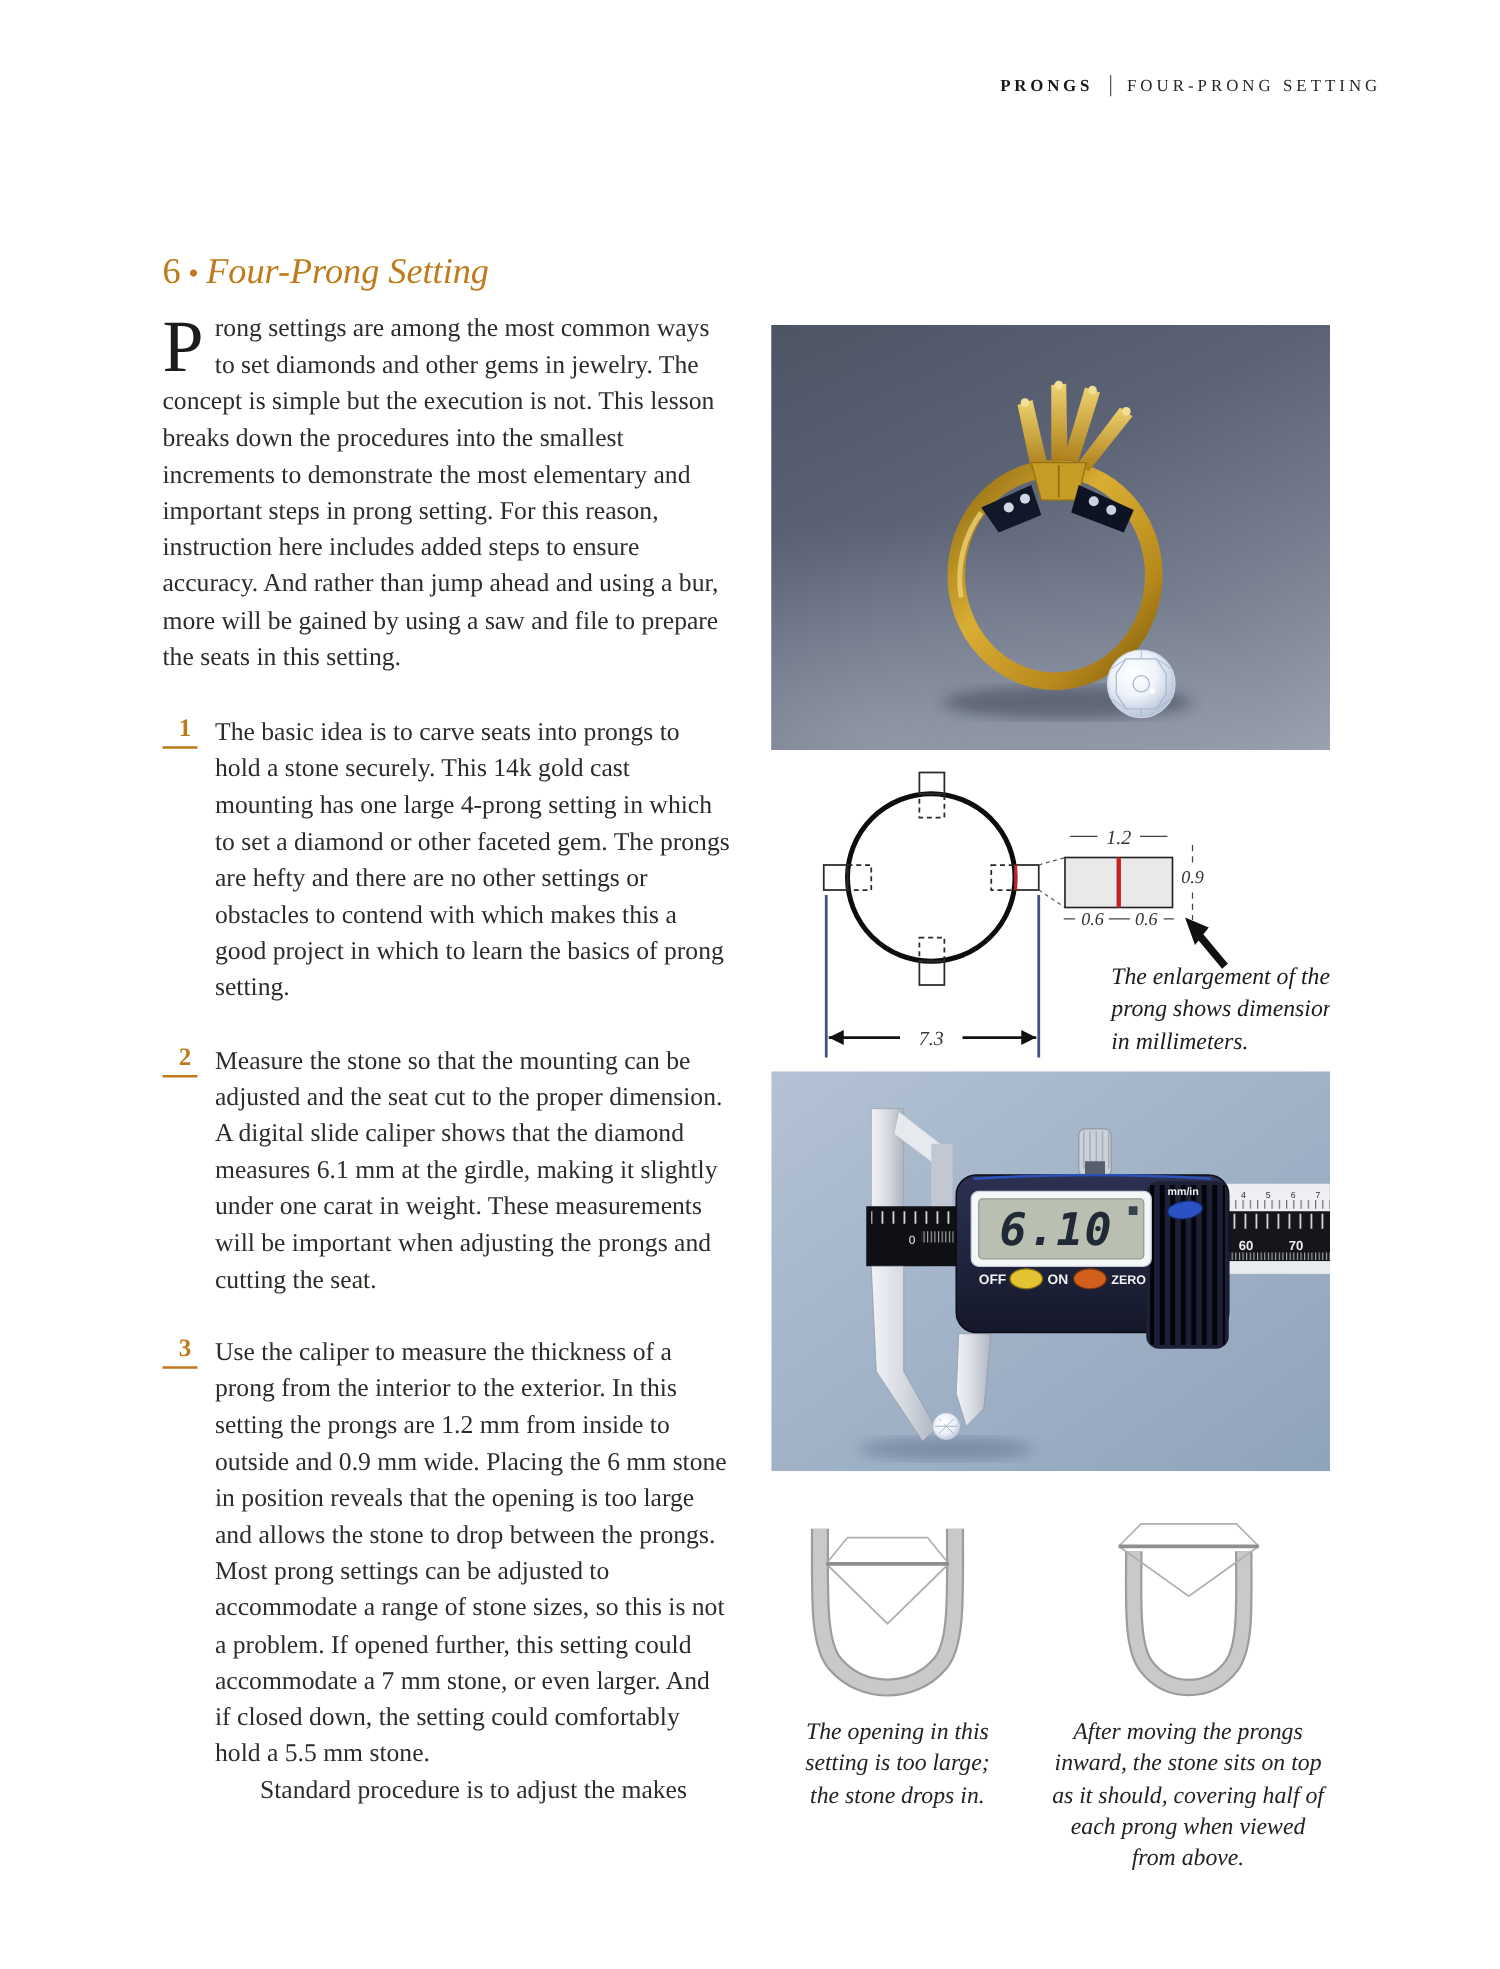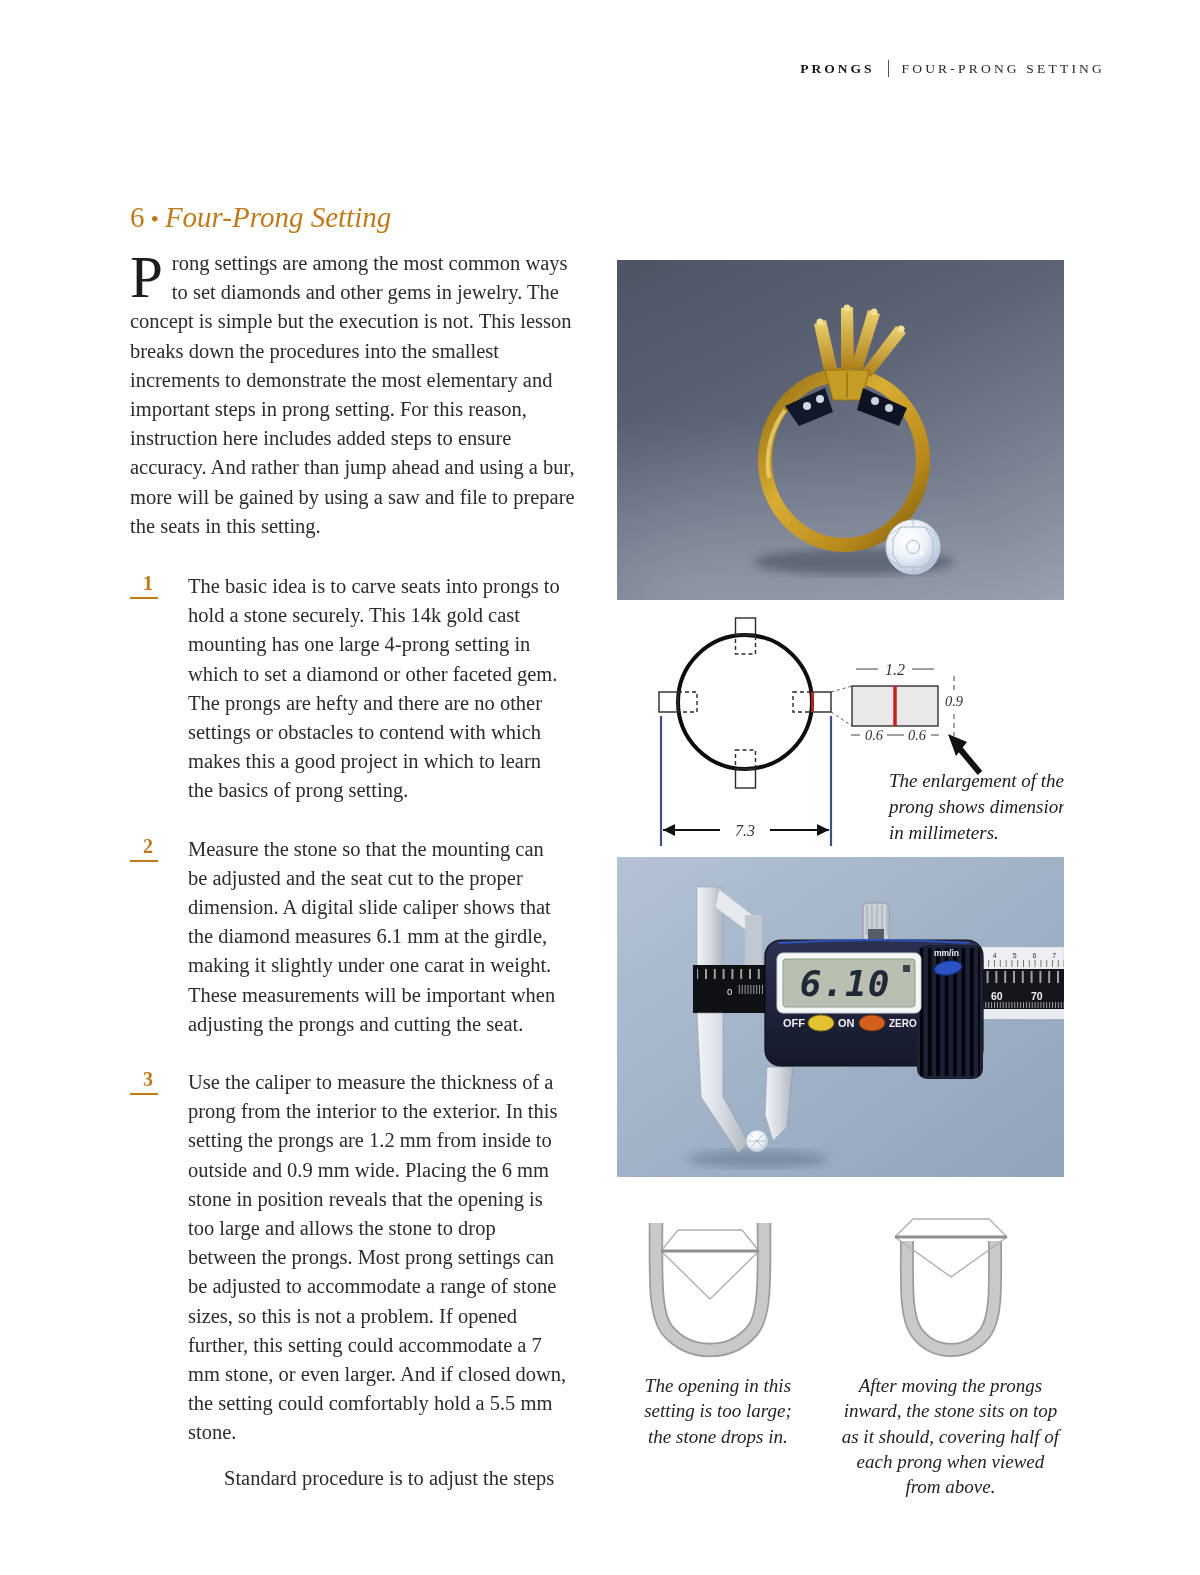--- a/index.html
+++ b/index.html
@@ -21,21 +21,21 @@
   h1.title { margin:0 0 15px 0; font-size:29px; line-height:1.1; color:#be7a1b; font-weight:normal; }
   h1.title .num { font-style:normal; }
   h1.title .bullet { font-style:normal; font-size:24px; padding:0 6px; }
   h1.title .name { font-style:italic; }
   p.intro { margin:0; font-size:20.5px; line-height:1.425; }
   .dropcap { float:left; font-size:59px; line-height:47px; padding:5px 9px 0 0; color:#1e1c1a; }
   .steps { margin-top:31px; }
   .step { position:relative; padding-left:42px; margin-bottom:29px; }
   .step-num { position:absolute; left:0; top:0; color:#be7a1b; font-weight:bold; font-size:20px;
     padding:0 5px 2px 13px; border-bottom:2.5px solid #be7a1b; }
-  .step p { margin:16px; font-size:20.5px; line-height:1.425; }
+  .step p { margin:0; font-size:20.5px; line-height:1.425; }
   .step p.cont { text-indent:36px; }
 
   
   .right-col { position:absolute; left:617px; top:260px; width:447px; }
   .figure { width:447px; position:relative; }
   .ring-photo { height:340px;
     background:
       radial-gradient(130% 90% at 18% 96%, rgba(200,208,220,0.30), rgba(0,0,0,0) 55%),
       linear-gradient(155deg,#4d5464 0%, #5c6375 38%, #747c8d 66%, #9aa2b0 100%); }
   .diagram { height:237px; margin-top:12px; background:#fff; }
@@ -64,21 +64,21 @@
       <span class="step-num">1</span>
       <p>The basic idea is to carve seats into prongs to hold a stone securely. This 14k gold cast mounting has one large 4-prong setting in which to set a diamond or other faceted gem. The prongs are hefty and there are no other settings or obstacles to contend with which makes this a good project in which to learn the basics of prong setting.</p>
     </div>
     <div class="step">
       <span class="step-num">2</span>
       <p>Measure the stone so that the mounting can be adjusted and the seat cut to the proper dimension. A digital slide caliper shows that the diamond measures 6.1 mm at the girdle, making it slightly under one carat in weight. These measurements will be important when adjusting the prongs and cutting the seat.</p>
     </div>
     <div class="step">
       <span class="step-num">3</span>
       <p>Use the caliper to measure the thickness of a prong from the interior to the exterior. In this setting the prongs are 1.2 mm from inside to outside and 0.9 mm wide. Placing the 6 mm stone in position reveals that the opening is too large and allows the stone to drop between the prongs. Most prong settings can be adjusted to accommodate a range of stone sizes, so this is not a problem. If opened further, this setting could accommodate a 7 mm stone, or even larger. And if closed down, the setting could comfortably hold a 5.5 mm stone.</p>
-      <p class="cont">Standard procedure is to adjust the steps</p>
+      <p class="cont">Standard procedure is to adjust the makes</p>
     </div>
   </div>
 </div>
 
 <div class="right-col">
 
   <div class="figure ring-photo">
     <svg width="447" height="340" viewBox="0 0 447 340">
       <defs>
         <linearGradient id="goldBand" x1="0" y1="0" x2="1" y2="1">

